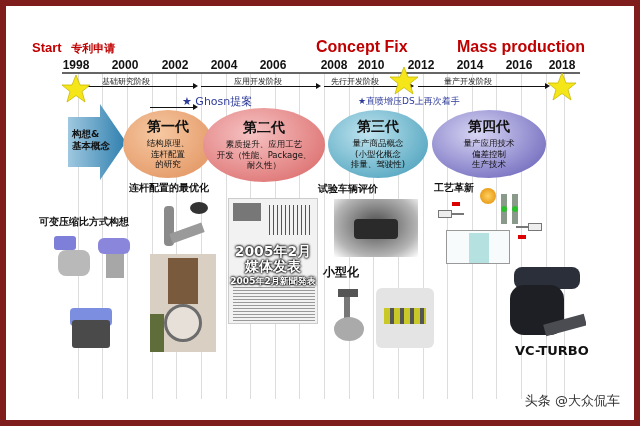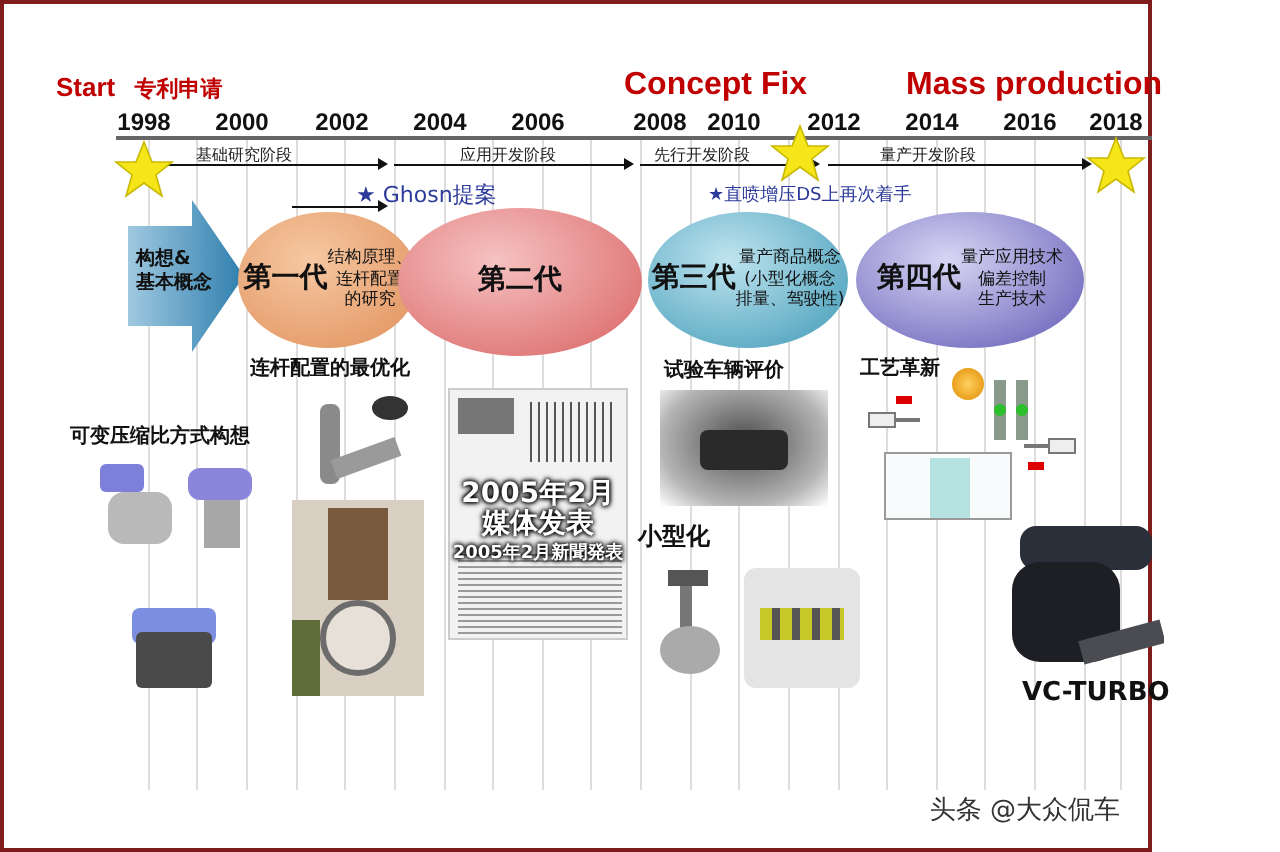--- a/index.html
+++ b/index.html
@@ -1,29 +1,29 @@
 <!DOCTYPE html>
 <html><head>
 <meta charset="utf-8">
 <style>
   * { box-sizing: border-box; margin: 0; padding: 0; }
   html, body { width: 640px; height: 426px; background: #fff; overflow: hidden; }
   body { font-family: "DejaVu Sans", "Liberation Sans", sans-serif; position: relative; }
-  .frame { position: absolute; left: 0; top: 0; width: 576px; height: 426px; border: 2px solid #7f1d1d; background: #fff; }
+  .frame { position: absolute; left: 0; top: 0; width: 640px; height: 426px; border: 6px solid #7f1d1d; background: #fff; }
   .abs { position: absolute; }
   .red-title { color: #c00000; font-weight: bold; font-family: "Liberation Sans", sans-serif; white-space: nowrap; }
   .year { position: absolute; top: 52px; font-size: 12px; font-weight: bold; color: #111; font-family: "Liberation Sans", sans-serif; transform: translateX(-50%); }
   .axis-line { position: absolute; left: 56px; top: 66px; width: 518px; height: 2px; background: #666; }
   .grid { position: absolute; top: 68px; width: 1px; height: 325px; background: #ddd; }
   .phase-label { position: absolute; top: 70px; font-size: 8px; color: #222; white-space: nowrap; }
   .phase-arrow { position: absolute; top: 80px; height: 1px; background: #111; }
   .phase-arrow::after { content: ""; position: absolute; right: -2px; top: -3px; border-left: 5px solid #111; border-top: 3px solid transparent; border-bottom: 3px solid transparent; }
   .star { position: absolute; width: 30px; height: 30px; }
   .note { position: absolute; font-size: 10px; color: #2c3a9a; white-space: nowrap; margin-left: 40px; }
-  .gen { position: absolute; border-radius: 50%; text-align: center; display: flex; flex-direction: row; align-items: center; justify-content: center; }
+  .gen { position: absolute; border-radius: 50%; text-align: center; display: flex; flex-direction: column; align-items: center; justify-content: center; }
   .gen-title { font-size: 14px; font-weight: bold; color: #111; margin-bottom: 2px; }
   .gen-body { font-size: 8.5px; color: #111; line-height: 1.25; }
   .cap { position: absolute; font-size: 10px; font-weight: bold; color: #111; white-space: nowrap; }
   .img { position: absolute; overflow: hidden; }
   .watermark { position: absolute; right: 14px; bottom: 10px; font-size: 13px; color: #333; }
 </style>
 </head>
 <body>
 
 <div class="frame">
@@ -112,20 +112,25 @@
     <div class="gen-title">第一代</div>
     <div class="gen-body">
       <div>结构原理、</div>
       <div>连杆配置</div>
       <div>的研究</div>
     </div>
   </div>
 
   <div class="gen" style="left:197px;top:102px;width:122px;height:74px;background:radial-gradient(ellipse at 40% 35%,#f6c2c2,#d96262);">
     <div class="gen-title">第二代</div>
+    <div class="gen-body">
+      <div>素质提升、应用工艺</div>
+      <div>开发（性能、Package、</div>
+      <div>耐久性）</div>
+    </div>
   </div>
 
   <div class="gen" style="left:426px;top:104px;width:114px;height:68px;background:radial-gradient(ellipse at 40% 35%,#d8d6f4,#5f58b4);">
     <div class="gen-title">第四代</div>
     <div class="gen-body">
       <div>量产应用技术</div>
       <div>偏差控制</div>
       <div>生产技术</div>
     </div>
   </div>
@@ -134,21 +139,21 @@
     <div class="gen-title">第三代</div>
     <div class="gen-body">
       <div>量产商品概念</div>
       <div>(小型化概念</div>
       <div>排量、驾驶性)</div>
     </div>
   </div>
 
   <div class="cap" style="left:123px;top:175px">连杆配置的最优化</div>
   <div class="cap" style="left:33px;top:209px">可变压缩比方式构想</div>
-  <div class="cap" style="left:330px;top:176px">试验车辆评价</div>
+  <div class="cap" style="left:312px;top:176px">试验车辆评价</div>
   <div class="cap" style="left:428px;top:175px">工艺革新</div>
   <div class="cap" style="left:317px;top:258px;font-size:12px">小型化</div>
   <div class="cap" style="left:509px;top:337px;font-size:13px">VC-TURBO</div>
 
   <div class="img" style="left:44px;top:228px;width:44px;height:46px">
     <div style="position:absolute;left:4px;top:2px;width:22px;height:14px;background:#7d7fd8;border-radius:3px"></div>
     <div style="position:absolute;left:8px;top:16px;width:32px;height:26px;background:#b9b9b9;border-radius:8px"></div>
   </div>
   <div class="img" style="left:88px;top:228px;width:40px;height:46px">
     <div style="position:absolute;left:4px;top:4px;width:32px;height:16px;background:#8a86dc;border-radius:6px"></div>

